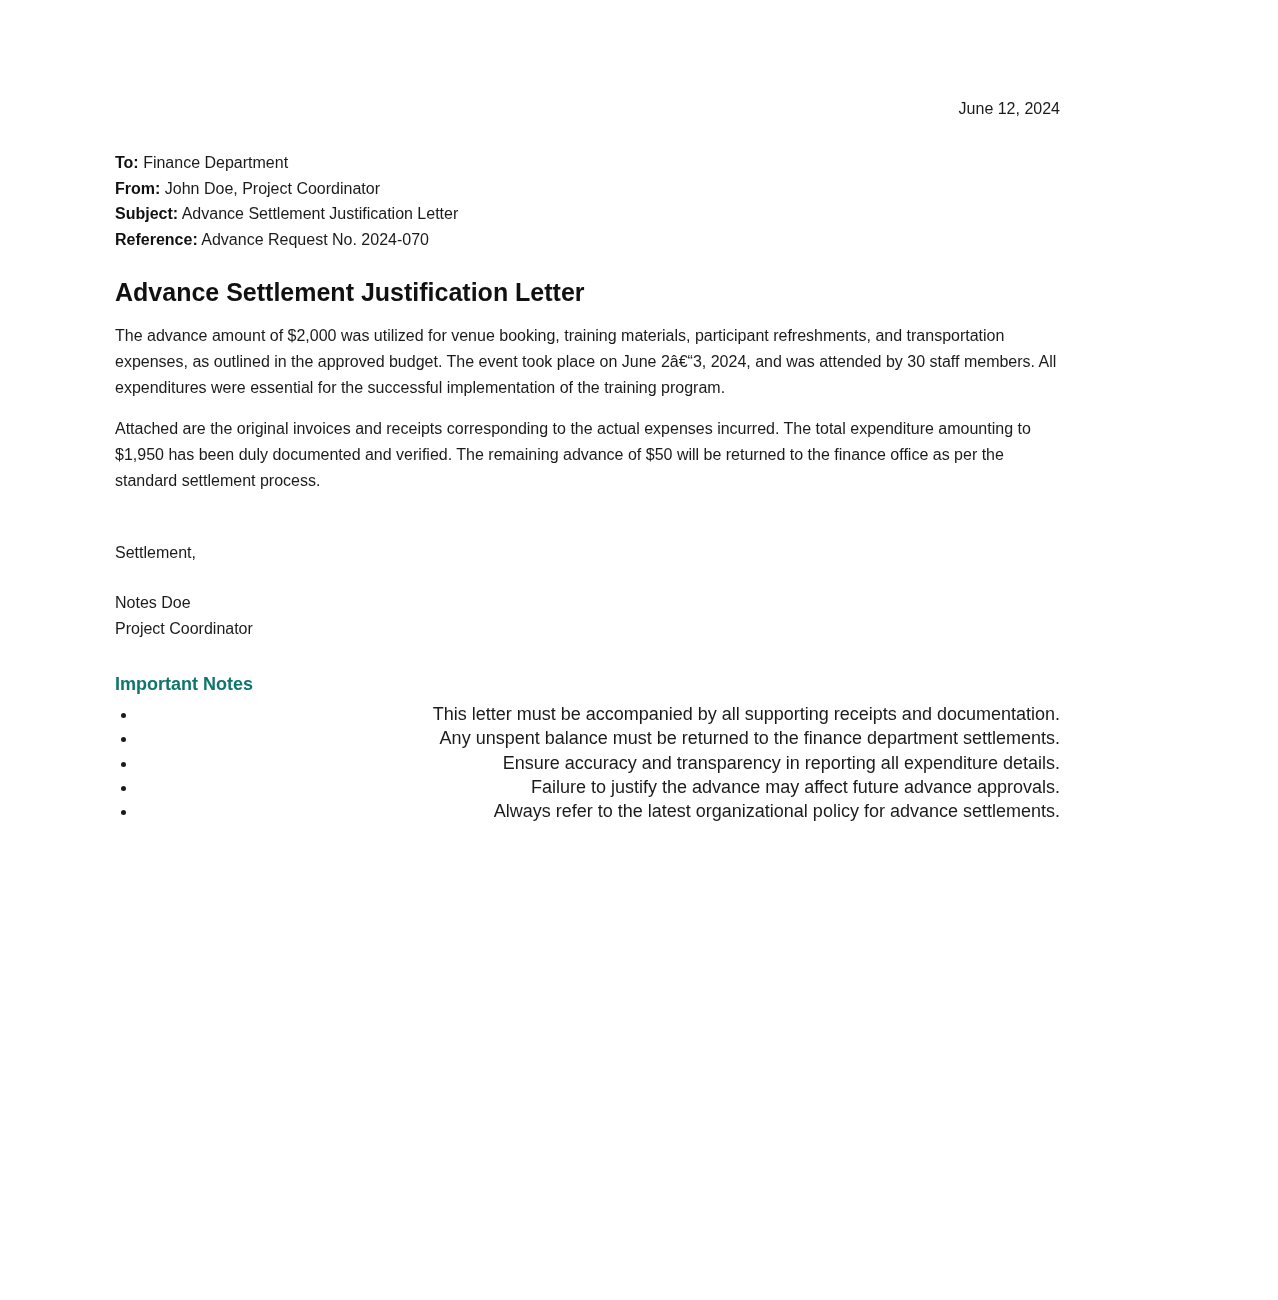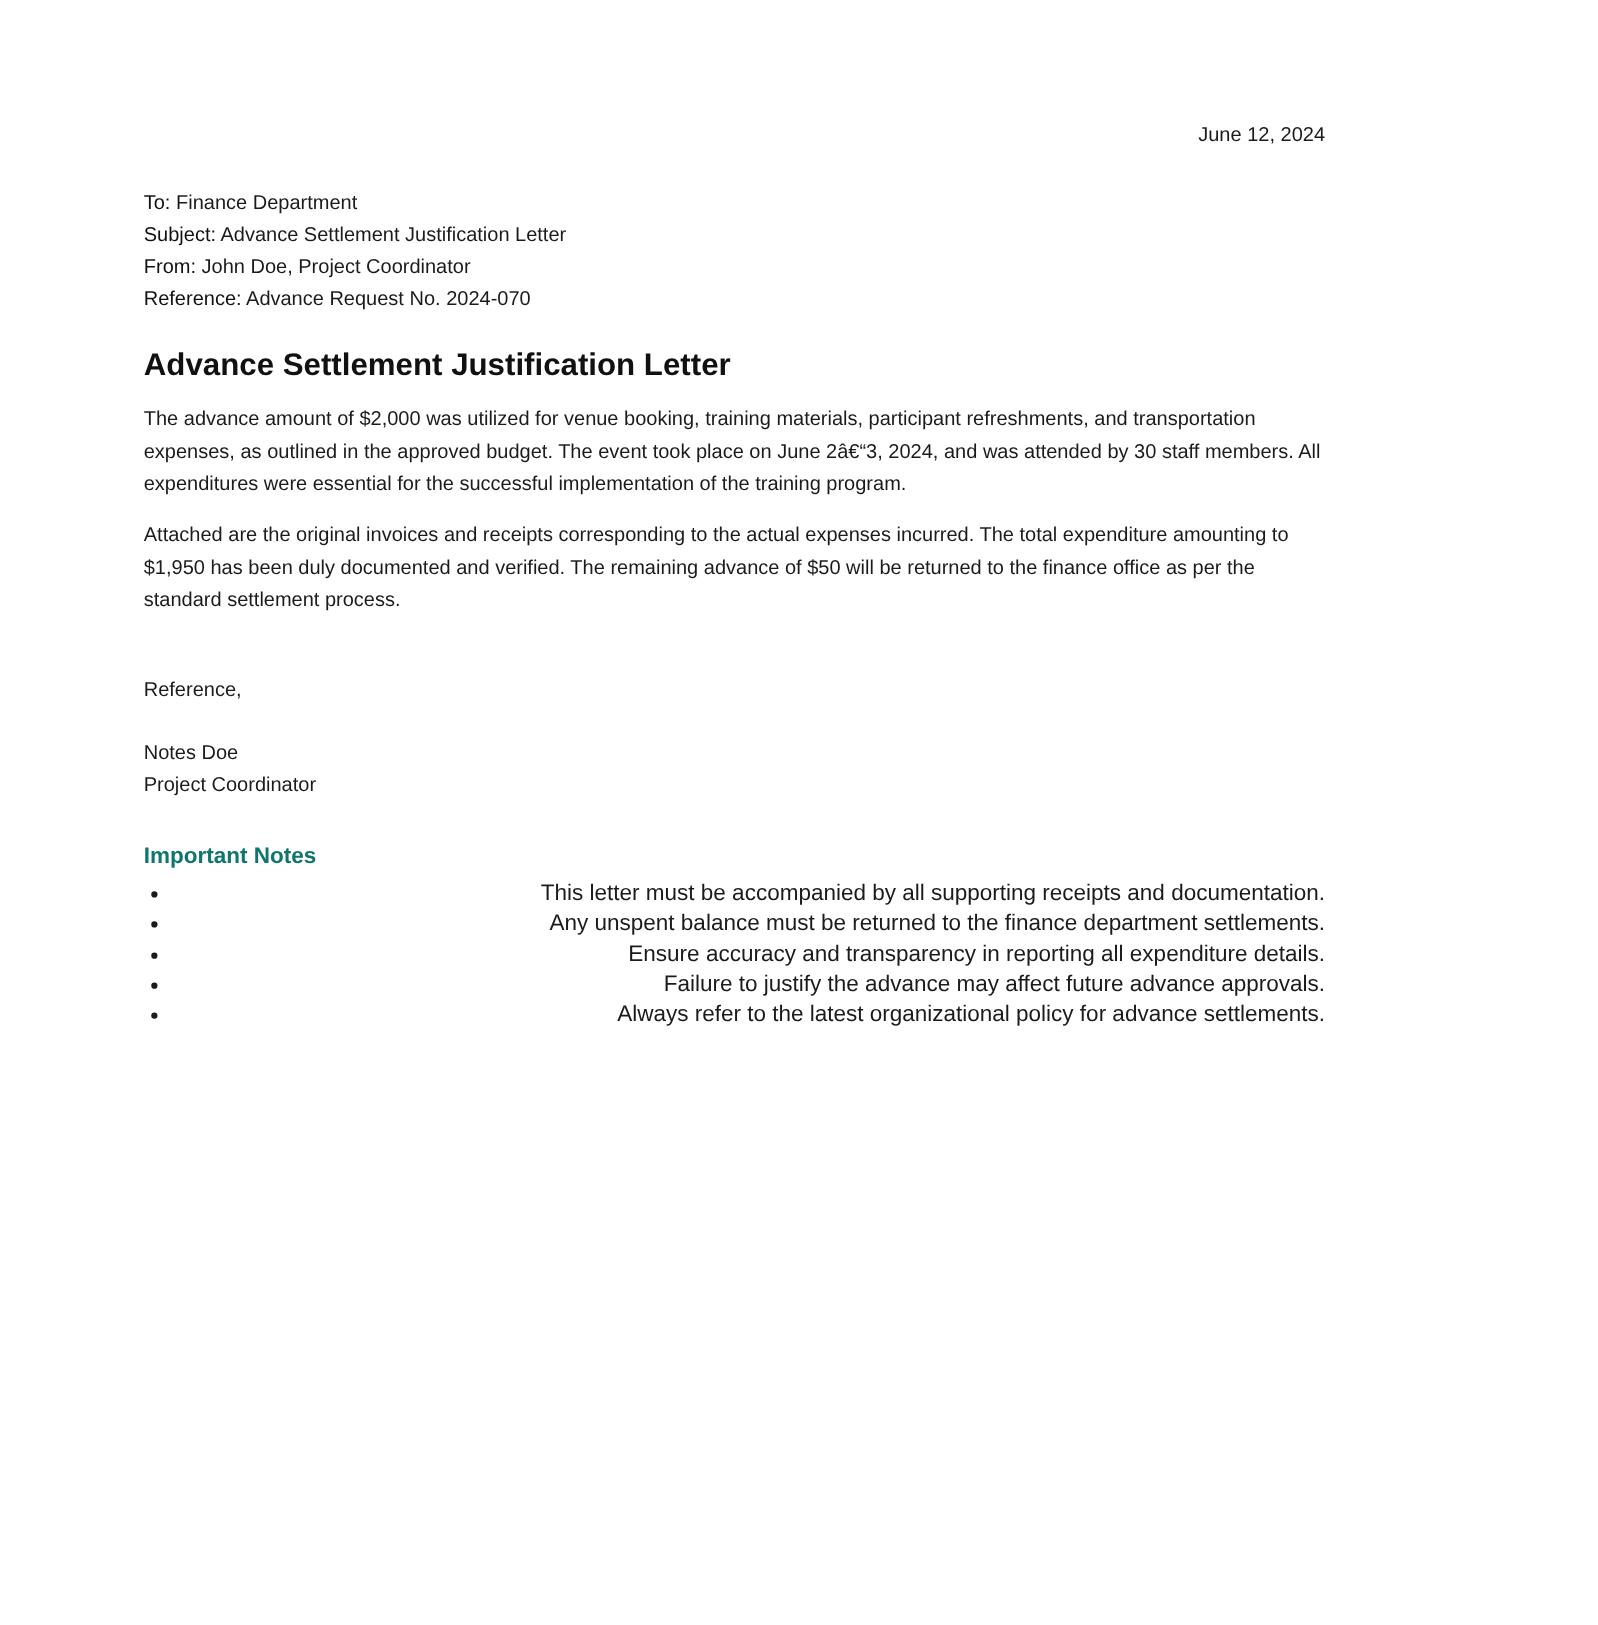--- a/index.html
+++ b/index.html
@@ -29,21 +29,21 @@
   }
   .meta-block {
     margin-top: 28px;
   }
   .meta-row {
     margin: 0;
     font-size: 16px;
     line-height: 25.7px;
   }
   .meta-row strong {
-    font-weight: 400;
+    font-weight: 700;
     color: #111111;
   }
   h1.letter-title {
     margin: 25px 0 16px 0;
     font-size: 25px;
     line-height: 29px;
     font-weight: 700;
     color: #111111;
     letter-spacing: 0;
   }
@@ -83,31 +83,31 @@
 </style>
 </head>
 <body>
 
 <div class="page">
 
   <p class="date-line">June 12, 2024</p>
 
   <div class="meta-block">
     <p class="meta-row"><strong>To:</strong> <span>Finance Department</span></p>
+    <p class="meta-row"><strong>From:</strong> <span>John Doe, Project Coordinator</span></p>
     <p class="meta-row"><strong>Subject:</strong> <span>Advance Settlement Justification Letter</span></p>
-    <p class="meta-row"><strong>From:</strong> <span>John Doe, Project Coordinator</span></p>
     <p class="meta-row"><strong>Reference:</strong> <span>Advance Request No. 2024-070</span></p>
   </div>
 
   <h1 class="letter-title">Advance Settlement Justification Letter</h1>
 
   <p class="body-par">The advance amount of $2,000 was utilized for venue booking, training materials, participant refreshments, and transportation expenses, as outlined in the approved budget. The event took place on June 2â€“3, 2024, and was attended by 30 staff members. All expenditures were essential for the successful implementation of the training program.</p>
   <p class="body-par">Attached are the original invoices and receipts corresponding to the actual expenses incurred. The total expenditure amounting to $1,950 has been duly documented and verified. The remaining advance of $50 will be returned to the finance office as per the standard settlement process.</p>
 
-  <p class="salutation">Reference,</p>
+  <p class="salutation">Settlement,</p>
 
   <p class="signature">
     <span>Notes Doe</span><br>
     <span>Project Coordinator</span>
   </p>
 
   <h3 class="notes-heading">Important Notes</h3>
 
   <ul class="notes-list">
     <li>This letter must be accompanied by all supporting receipts and documentation.</li>

